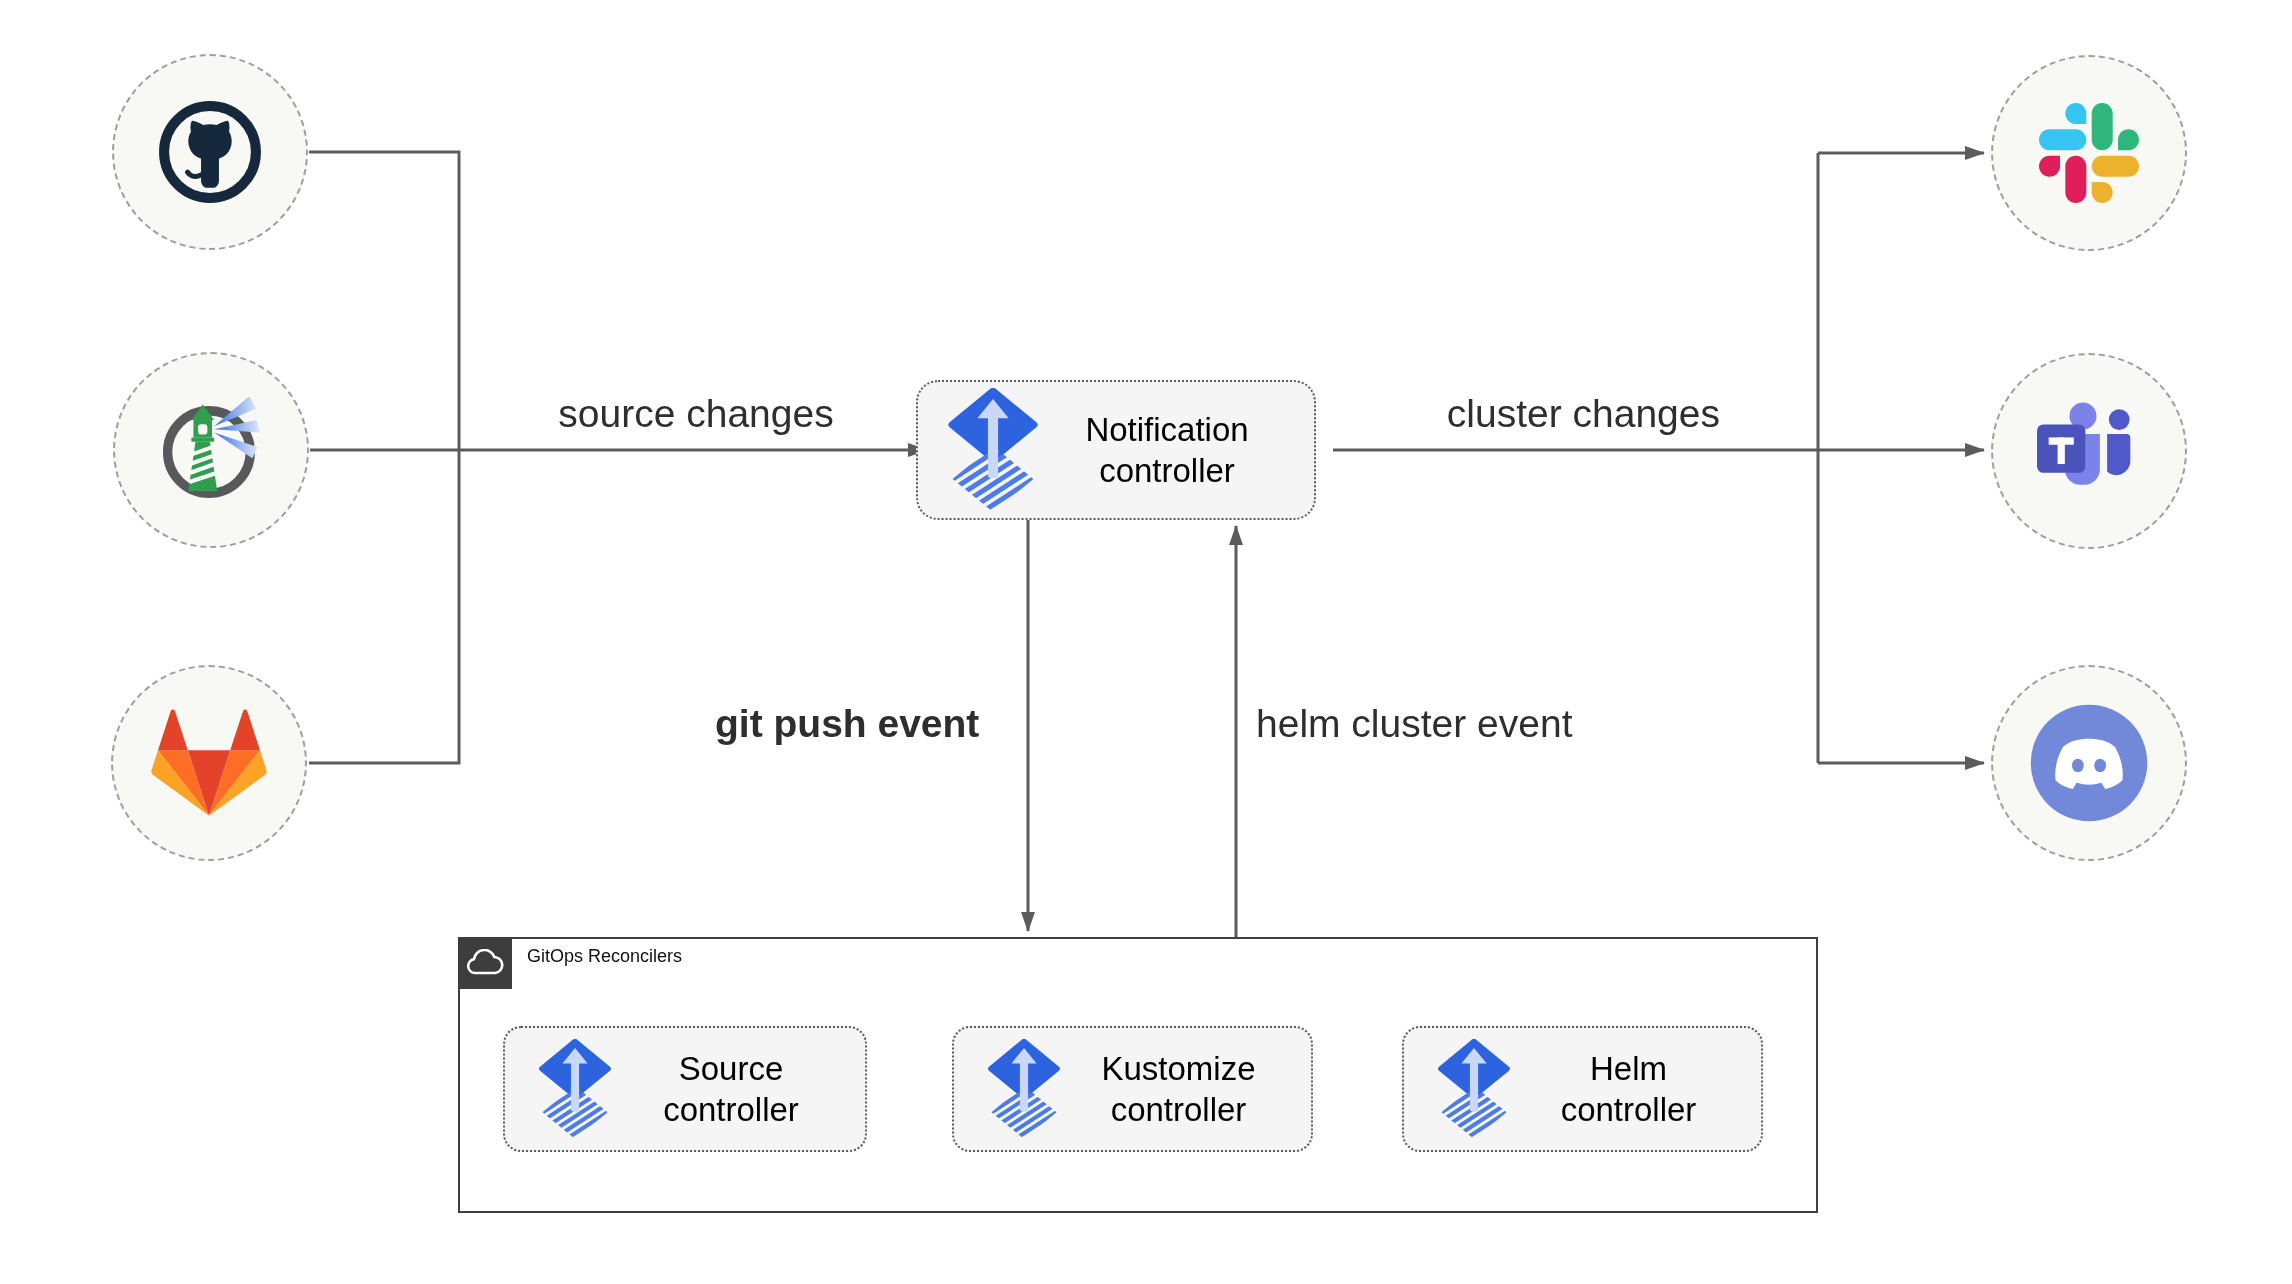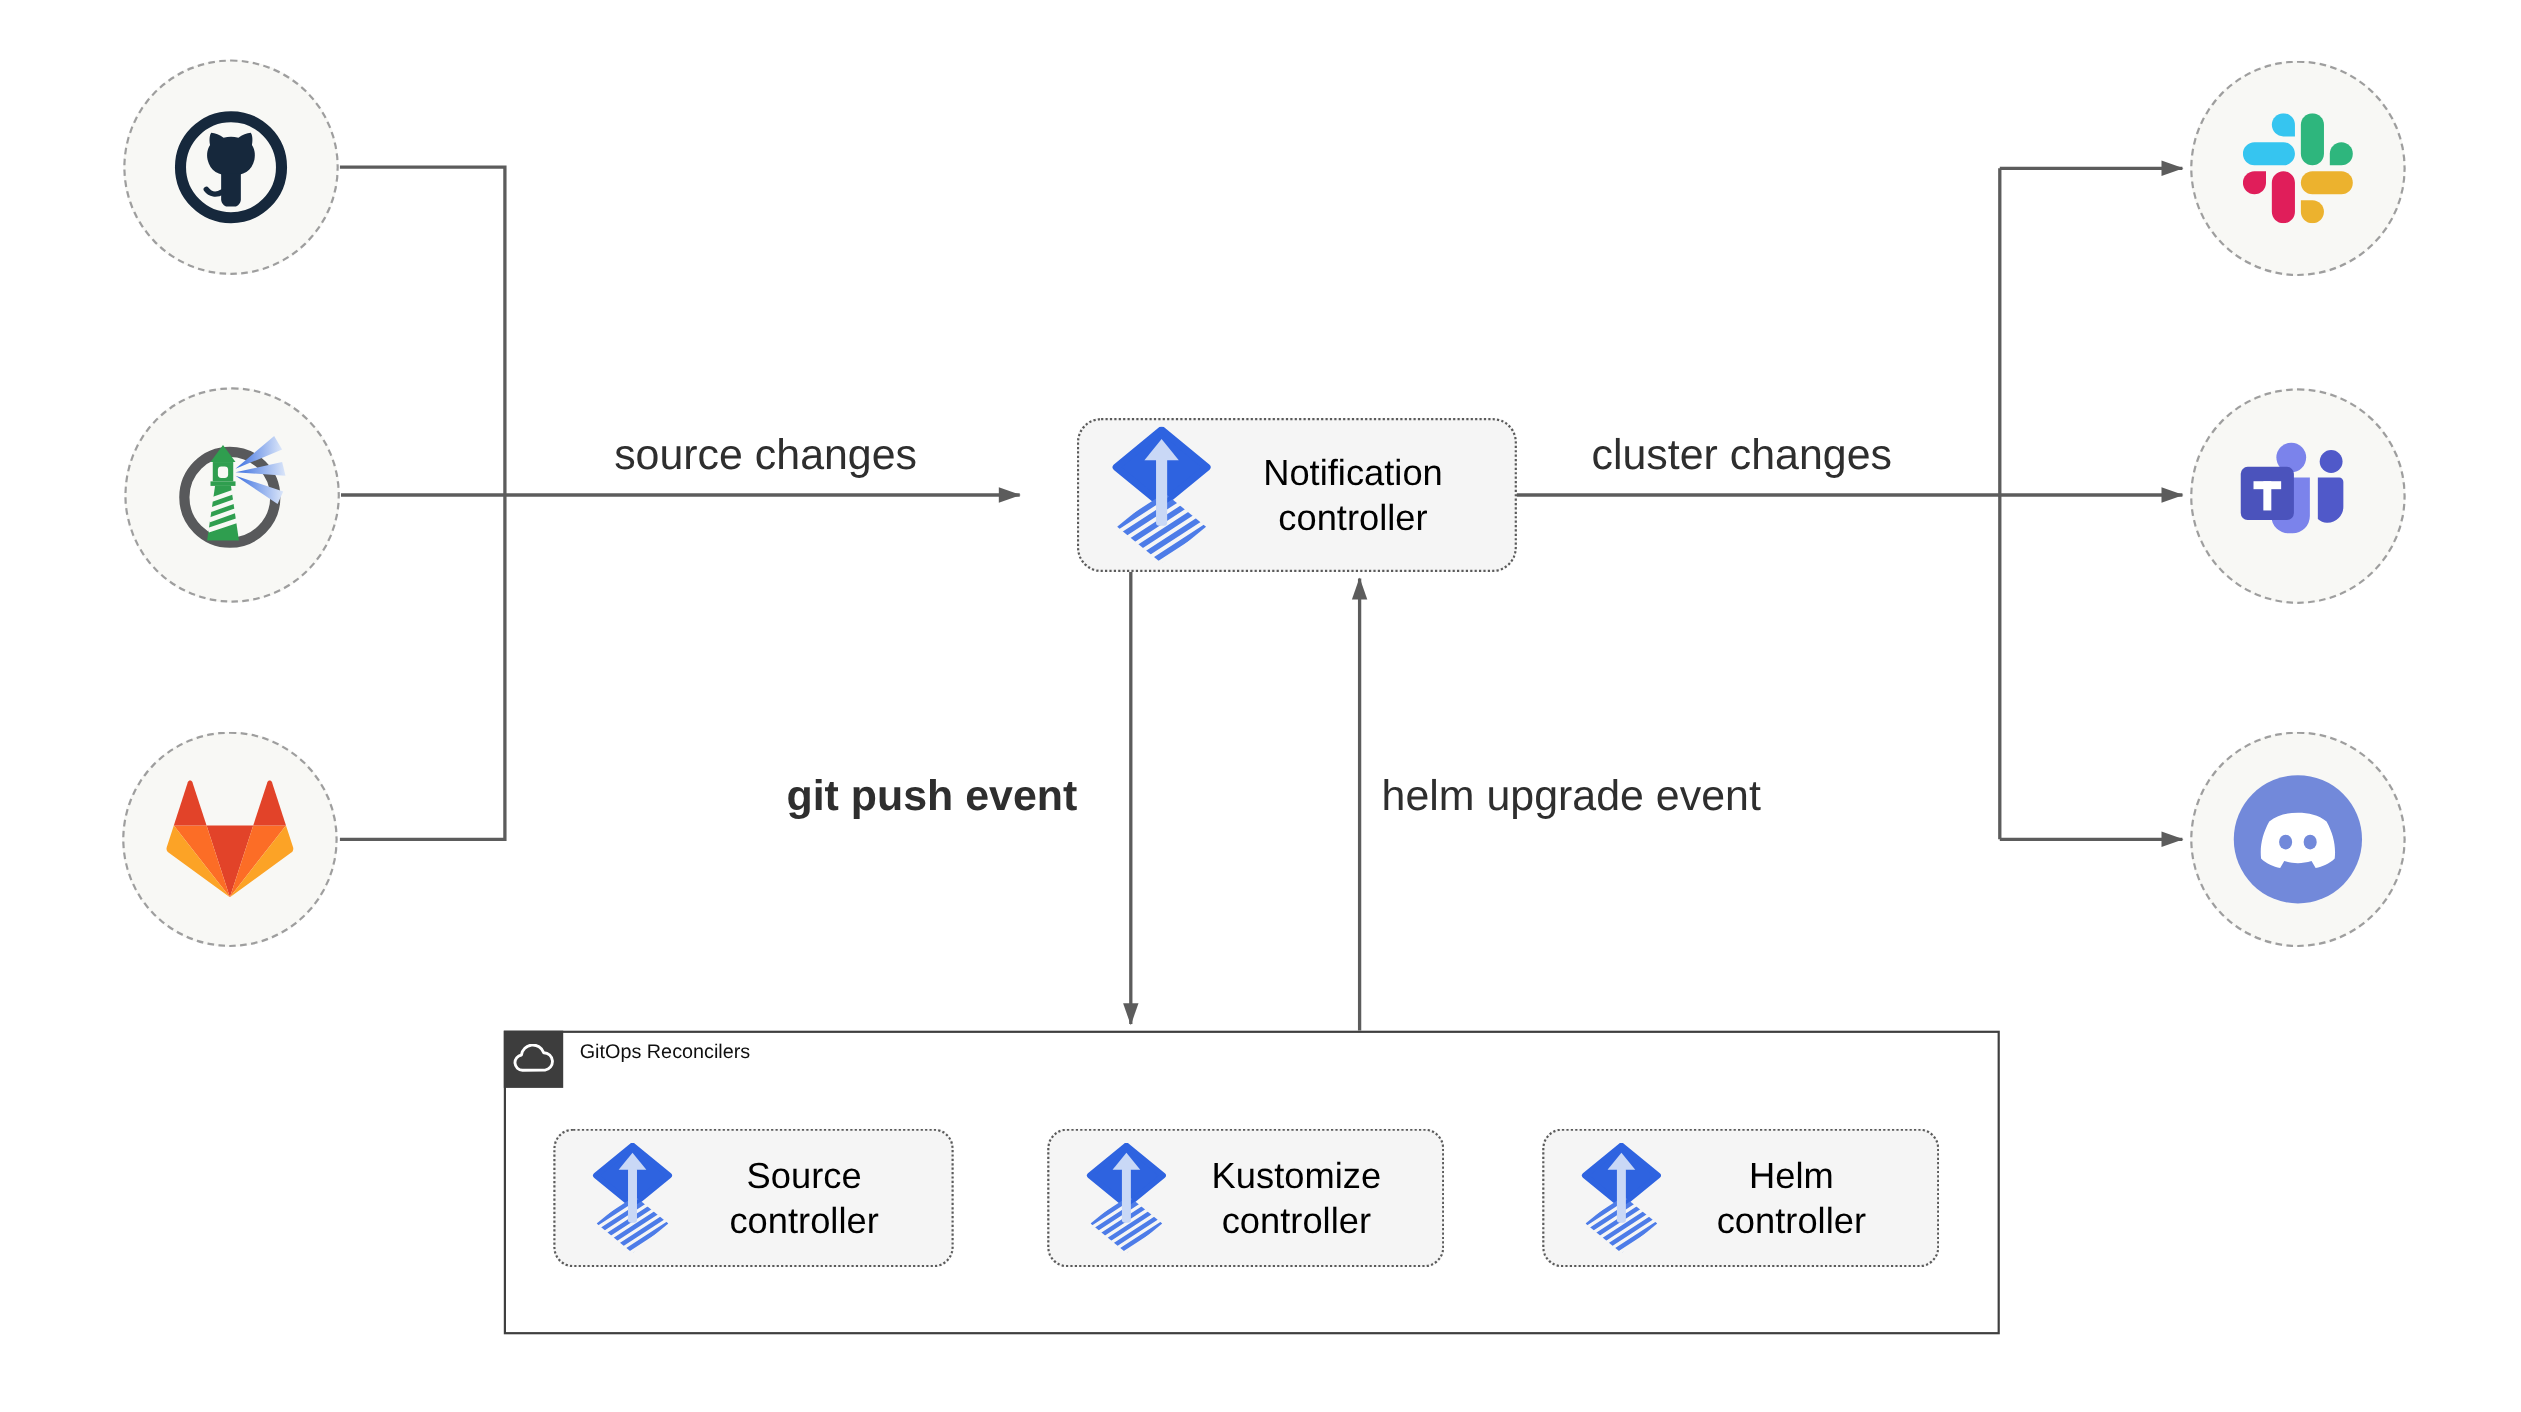--- a/index.html
+++ b/index.html
@@ -137,21 +137,21 @@
     <span>
       <svg width="124" height="124" viewBox="0 0 100 100">
         <circle cx="50" cy="50" r="47" fill="#7289da"></circle>
         <path fill="#ffffff" d="M29,37c6,-5 13,-6.5 21,-6.5c8,0 15,1.5 21,6.5c5,9 7,18 6,27c-4,4 -9,6 -14,7l-3,-5c-7,2 -13,2 -20,0l-3,5c-5,-1 -10,-3 -14,-7c-1,-9 1,-18 6,-27z"></path>
         <ellipse cx="41" cy="52" rx="4.8" ry="5.4" fill="#7289da"></ellipse>
         <ellipse cx="59" cy="52" rx="4.8" ry="5.4" fill="#7289da"></ellipse>
       </svg>
     </span>
   </div>
 
-  <div class="ctrl-box" style="left:979px;top:380px;width:400px;height:140px;">
+  <div class="ctrl-box" style="left:916px;top:380px;width:400px;height:140px;">
     <span style="margin-left:28px;">
       <svg width="94" height="124" viewBox="0 0 100 135">
         <path d="M50 3 L95 40 L50 77 L5 40 Z" fill="#2e63e0" stroke="#2e63e0" stroke-width="7" stroke-linejoin="round"></path>
         <clipPath id="fxd1">
             <path d="M50 63 L94 99 L50 135 L6 99 Z"></path>
           </clipPath>
         <g clip-path="url(#fxd1)">
           <g transform="rotate(-33 50 99)" fill="#4d7ce8">
             <rect x="-15" y="63" width="130" height="5.5" rx="2.7"></rect>
             <rect x="-15" y="72.5" width="130" height="5.5" rx="2.7"></rect>
@@ -169,21 +169,21 @@
     </span>
     <div class="ctrl-label" style="margin-right:20px;">
       <span>Notification</span>
       <span>controller</span>
     </div>
   </div>
 
   <div class="edge-label" style="left:546px;top:392px;width:300px;text-align:center;">source changes</div>
   <div class="edge-label" style="left:1420px;top:392px;width:300px;text-align:right;">cluster changes</div>
   <div class="edge-label" style="left:715px;top:702px;width:300px;text-align:left;font-weight:bold;">git push event</div>
-  <div class="edge-label" style="left:1256px;top:702px;width:400px;text-align:left;">helm upgrade event</div>
+  <div class="edge-label" style="left:1256px;top:702px;width:400px;text-align:left;">helm cluster event</div>
 
   <div class="group-box"></div>
   <div class="group-header">
     <span>
       <svg width="38" height="28" viewBox="0 0 38 28">
         <path d="M9,24 a7,7 0 0 1 -1,-13.9 a10.5,10.5 0 0 1 20.3,-2.1 a8,8 0 0 1 1.2,15.9 z" fill="none" stroke="#ffffff" stroke-width="2.6" stroke-linejoin="round"></path>
       </svg>
     </span>
   </div>
   <div class="group-title">GitOps Reconcilers</div>

